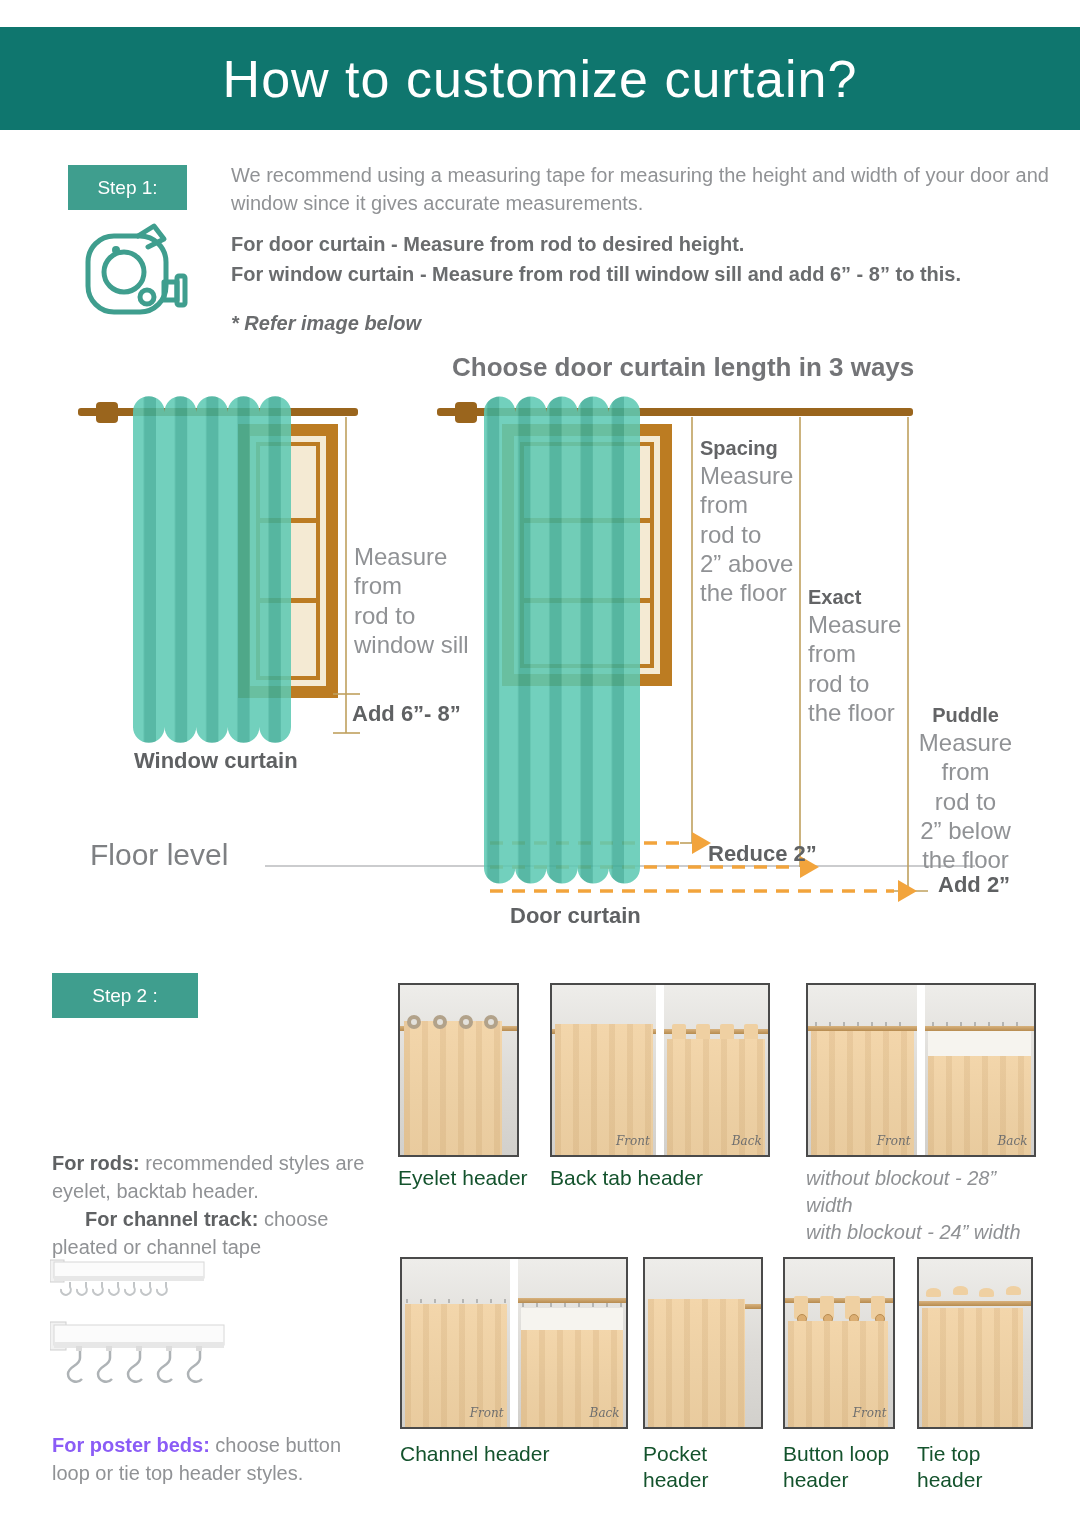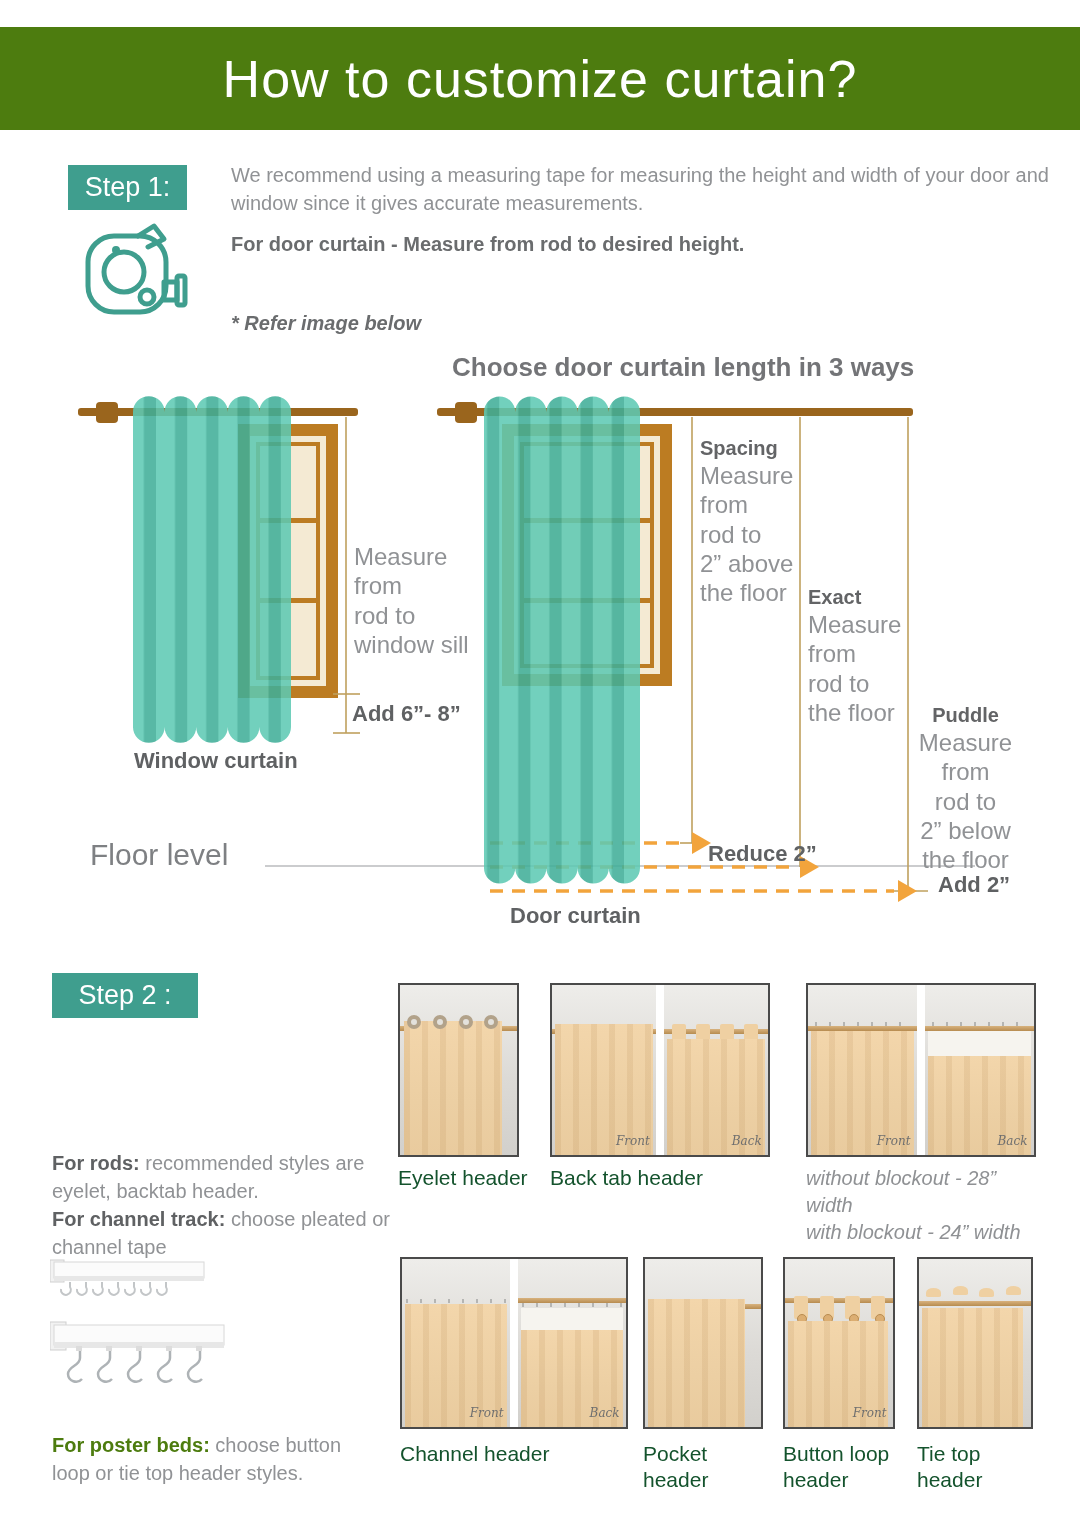--- a/index.html
+++ b/index.html
@@ -2,27 +2,27 @@
 <html><head>
 <meta charset="utf-8">
 <style>
   html,body{margin:0;padding:0;background:#ffffff;}
   .page{position:relative;width:1080px;height:1530px;background:#ffffff;overflow:hidden;
         font-family:"Liberation Sans", sans-serif;color:#909295;}
   .abs{position:absolute;}
   .pre{white-space:pre-line;}
 
   
-  .banner{position:absolute;left:0;top:27px;width:1080px;height:103px;background:#4d7c0f;
+  .banner{position:absolute;left:0;top:27px;width:1080px;height:103px;background:#0f766e;
           display:flex;align-items:center;justify-content:center;}
   .banner h1{margin:0;font-size:52px;font-weight:normal;color:#ffffff;letter-spacing:1px;}
 
   
   .badge{position:absolute;background:#3f9e8e;color:#ffffff;display:flex;align-items:center;
-         justify-content:center;font-size:27px;}
+         justify-content:center;font-size:19px;}
 
   
   .body-text{font-size:20px;line-height:1.38;color:#909295;}
   .bold-text{font-size:20px;line-height:1.5;color:#6a6c6e;font-weight:bold;}
   .note-text{font-size:20px;color:#6a6c6e;font-weight:bold;font-style:italic;}
   .diagram-title{font-size:26px;font-weight:bold;color:#737477;}
   .meas-label{font-size:24px;line-height:1.22;color:#909295;}
   .meas-title{font-size:20px;line-height:1.25;color:#636466;font-weight:bold;}
   .dim-label{font-size:22px;font-weight:bold;color:#5f6163;}
   .floor-label{font-size:30px;color:#7e8083;}
@@ -74,20 +74,21 @@
       <circle cx="44" cy="52" r="20"></circle>
       <circle cx="67" cy="77" r="7"></circle>
       <rect x="84" y="62" width="13" height="18"></rect>
       <rect x="97" y="56" width="8" height="29" rx="2"></rect>
       <circle cx="36" cy="30" r="1.5" fill="#3f9e8e"></circle>
     </g>
   </svg>
 
   <div class="abs body-text" style="left:231px;top:162px;width:820px;">We recommend using a measuring tape for measuring the height and width of your door and window since it gives accurate measurements.</div>
   <div class="abs bold-text" style="left:231px;top:229px;width:830px;">For door curtain - Measure from rod to desired height.</div>
+  <div class="abs bold-text" style="left:231px;top:259px;width:840px;">For window curtain - Measure from rod till window sill and add 6” - 8” to this.</div>
   <div class="abs note-text" style="left:231px;top:312px;">* Refer image below</div>
 
   <div class="abs diagram-title" style="left:452px;top:352px;">Choose door curtain length in 3 ways</div>
 
   <svg class="abs" style="left:0;top:340px;" width="1080" height="600" viewBox="0 340 1080 600">
     <defs>
       <pattern id="curtainStripes" width="31.2" height="10" patternUnits="userSpaceOnUse">
         <rect width="31.2" height="10" fill="#5dc9b3"></rect>
         <rect x="19" width="12.2" height="10" fill="#3fae98"></rect>
       </pattern>
@@ -183,21 +184,21 @@
   <div class="abs dim-label" style="left:510px;top:903px;">Door curtain</div>
 
   <div class="badge" style="left:52px;top:973px;width:146px;height:45px;">
     <span>Step 2 :</span>
   </div>
 
   <div class="abs body-text" style="left:52px;top:1150px;width:338px;">
     <b style="color:#5f6163;">For rods:</b><span> recommended styles are eyelet, backtab header.</span>
   </div>
   <div class="abs body-text" style="left:52px;top:1206px;width:338px;">
-    <b style="color:#5f6163;">For channel track:</b><span> choose pleated or channel tape</span>
+    <b style="color:#5f6163;margin-left:33px;">For channel track:</b><span> choose pleated or channel tape</span>
   </div>
 
   <svg class="abs" style="left:50px;top:1256px;" width="200" height="160" viewBox="0 0 200 160">
     <g>
       <rect x="0" y="4" width="14" height="22" fill="#f2f2f2" stroke="#cfcfcf"></rect>
       <rect x="4" y="6" width="150" height="16" fill="#fbfbfb" stroke="#d8d8d8"></rect>
       <rect x="4" y="20" width="150" height="5" fill="#e7e7e7"></rect>
       <g stroke="#c3c6c8" stroke-width="2" fill="none">
         <path d="M20 26 v5 a5 5 0 1 1 -9 2"></path>
           <path d="M36 26 v5 a5 5 0 1 1 -9 2"></path>
@@ -223,21 +224,21 @@
           <rect x="26" y="26" width="6" height="5"></rect>
           <rect x="56" y="26" width="6" height="5"></rect>
           <rect x="86" y="26" width="6" height="5"></rect>
           <rect x="116" y="26" width="6" height="5"></rect>
           <rect x="146" y="26" width="6" height="5"></rect>
         </g>
     </g>
   </svg>
 
   <div class="abs body-text" style="left:52px;top:1432px;width:330px;">
-    <b style="color:#4d7c0f;">For poster beds:</b><span> choose button loop or tie top header styles.</span>
+    <b style="color:#8b5cf6;">For poster beds:</b><span> choose button loop or tie top header styles.</span>
   </div>
 
   <div class="photo" style="left:398px;top:983px;width:121px;height:174px;">
     <div class="p-rod" style="top:24%;"></div>
     <div class="p-curtain" style="top:21%;left:3%;right:13%;">
       <div class="grommet" style="left:4%;"></div>
       <div class="grommet" style="left:30%;"></div>
       <div class="grommet" style="left:56%;"></div>
       <div class="grommet" style="left:82%;"></div>
     </div>

